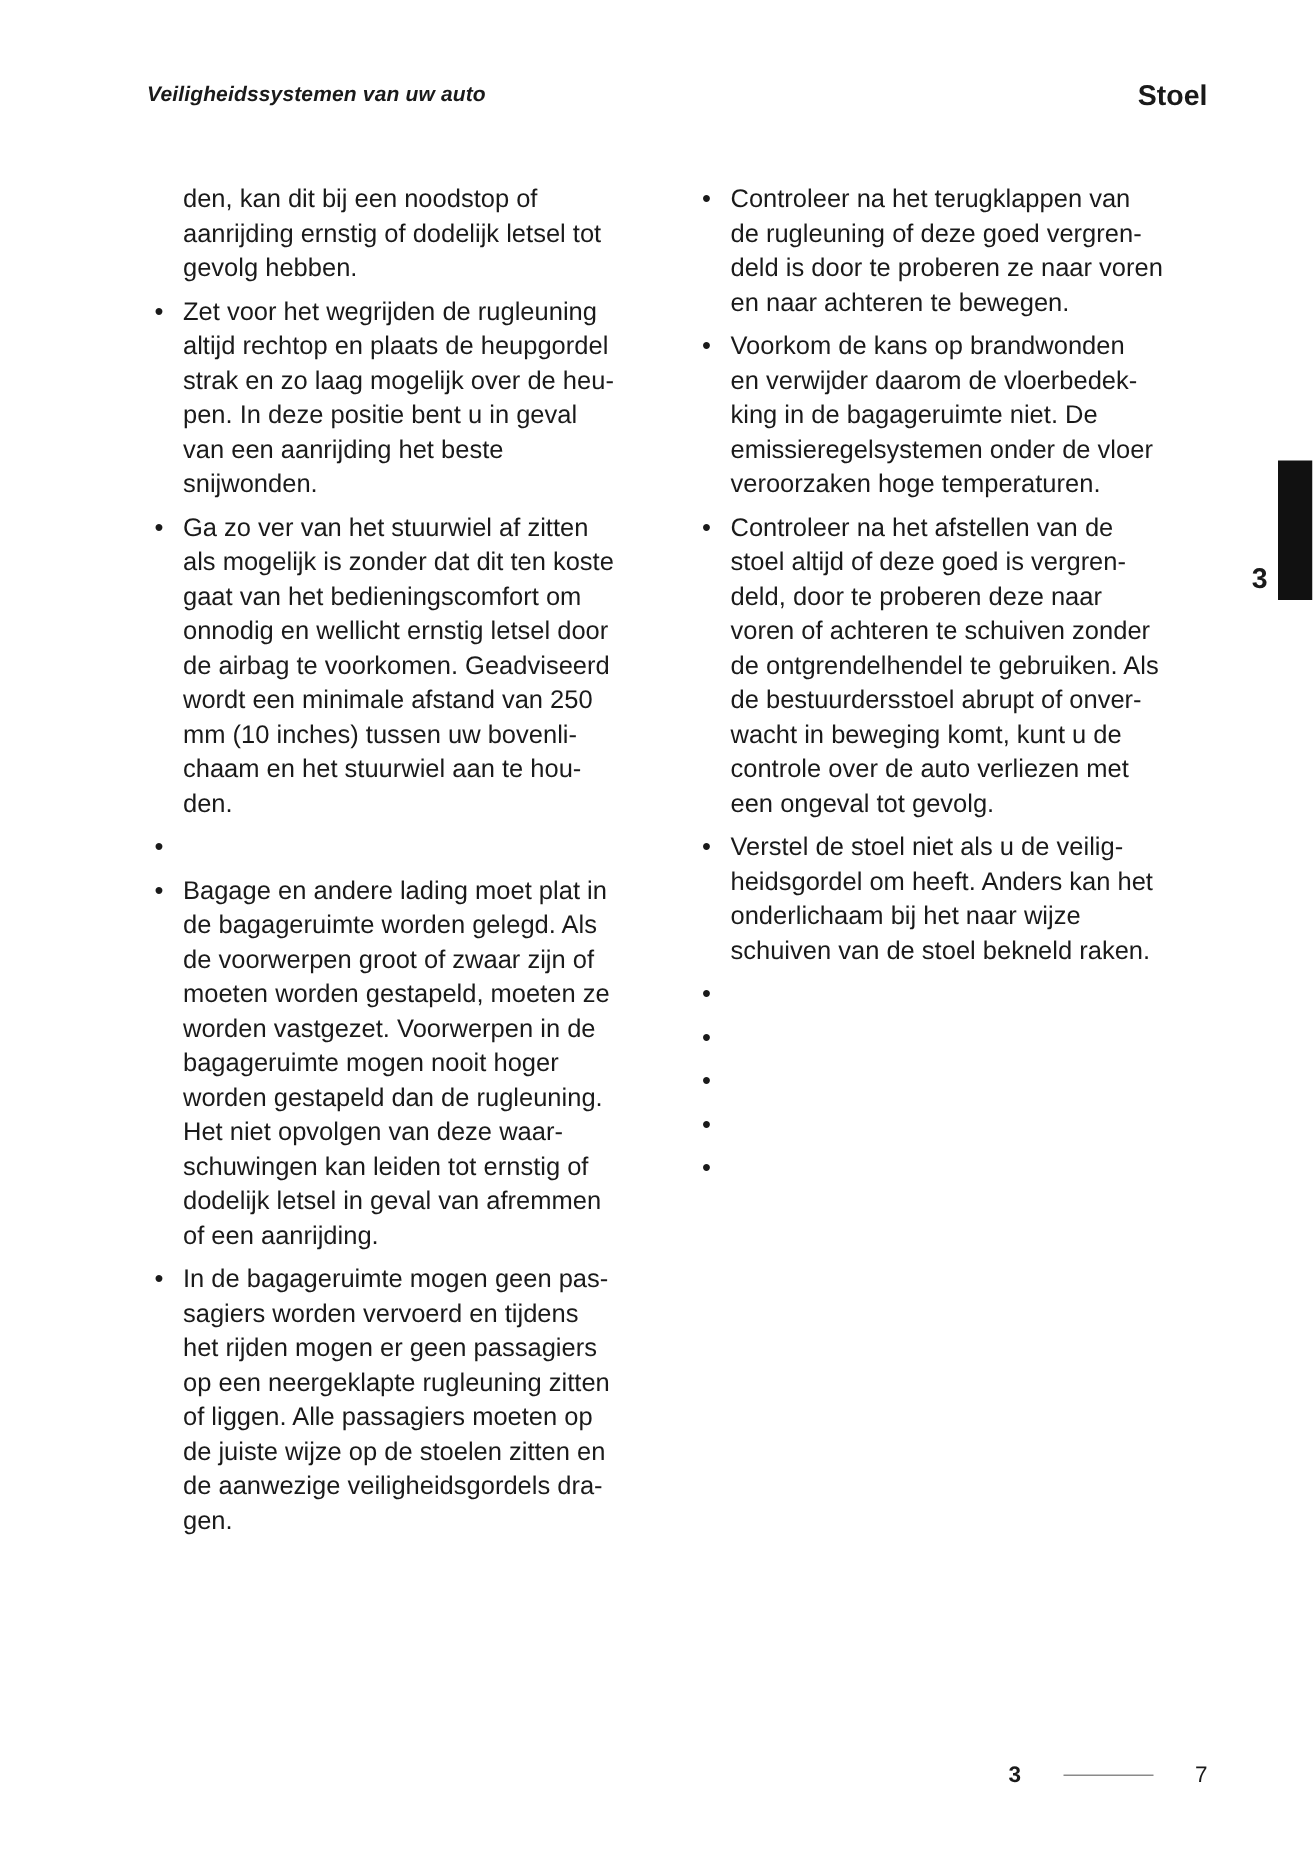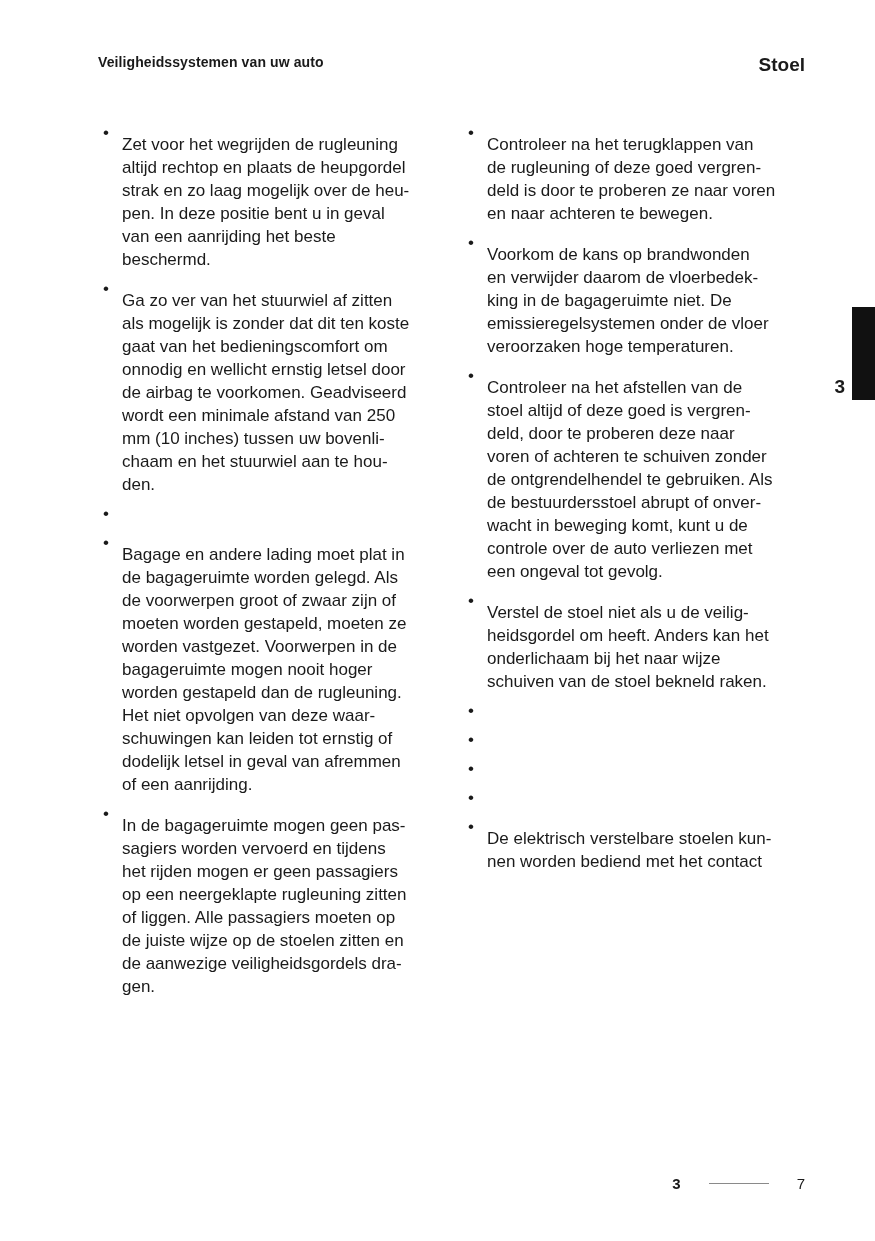--- a/index.html
+++ b/index.html
@@ -15,20 +15,21 @@
     position: relative;
     overflow: hidden;
   }
   .page-header-left {
     position: absolute;
     left: 98px;
     top: 54px;
     font-size: 14px;
     font-weight: bold;
     letter-spacing: 0.1px;
+    font-style: italic;
   }
   .page-header-right {
     position: absolute;
     right: 70px;
     top: 54px;
     font-size: 19px;
     font-weight: bold;
   }
   .col {
     position: absolute;
@@ -47,21 +48,20 @@
   .bullet-list li {
     display: flex;
     margin: 0 0 6px 0;
   }
   .bullet-marker {
     flex: none;
     width: 19px;
   }
   .item-text {
     white-space: pre;
-    margin-top: 12px;
   }
   .para-continuation {
     margin: 0 0 6px 19px;
     white-space: pre;
   }
   .chapter-tab {
     position: absolute;
     right: 0;
     top: 307px;
     width: 23px;
@@ -96,29 +96,32 @@
     font-weight: normal;
   }
 </style>
 </head>
 <body>
 
 <div class="page-header-left">Veiligheidssystemen van uw auto</div>
 <div class="page-header-right">Stoel</div>
 
 <div class="col col-left">
+  <p class="para-continuation">den, kan dit bij een noodstop of
+aanrijding ernstig of dodelijk letsel tot
+gevolg hebben.</p>
   <ul class="bullet-list">
     <li>
       <span class="bullet-marker">•</span>
       <span class="item-text">Zet voor het wegrijden de rugleuning
 altijd rechtop en plaats de heupgordel
 strak en zo laag mogelijk over de heu-
 pen. In deze positie bent u in geval
 van een aanrijding het beste
-beschermd.</span>
+snijwonden.</span>
     </li>
     <li>
       <span class="bullet-marker">•</span>
       <span class="item-text">Ga zo ver van het stuurwiel af zitten
 als mogelijk is zonder dat dit ten koste
 gaat van het bedieningscomfort om
 onnodig en wellicht ernstig letsel door
 de airbag te voorkomen. Geadviseerd
 wordt een minimale afstand van 250
 mm (10 inches) tussen uw bovenli-
@@ -199,22 +202,20 @@
       <span class="bullet-marker">•</span>
     </li>
     <li>
       <span class="bullet-marker">•</span>
     </li>
     <li>
       <span class="bullet-marker">•</span>
     </li>
     <li>
       <span class="bullet-marker">•</span>
-      <span class="item-text">De elektrisch verstelbare stoelen kun-
-nen worden bediend met het contact</span>
     </li>
   </ul>
 </div>
 
 <div class="chapter-tab"></div>
 <div class="chapter-tab-number">3</div>
 
 <div class="footer">
   <span class="footer-chapter">3</span>
   <span class="footer-rule"></span>

